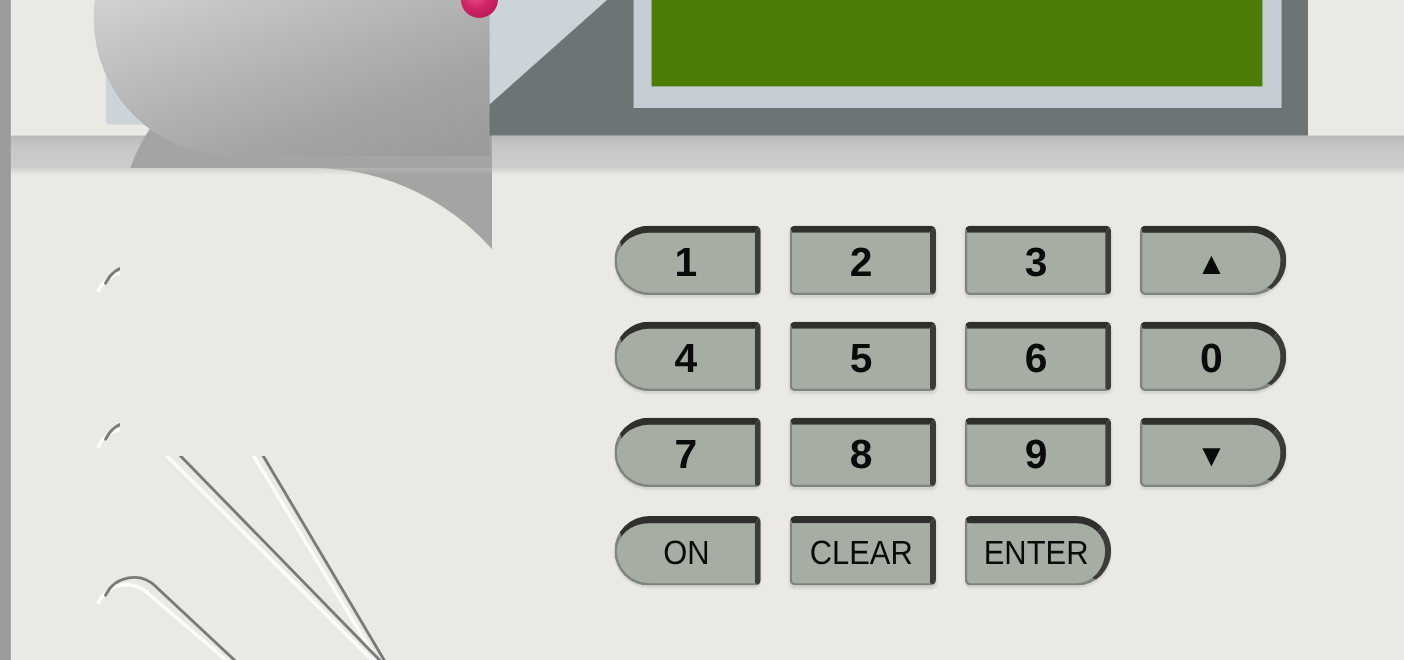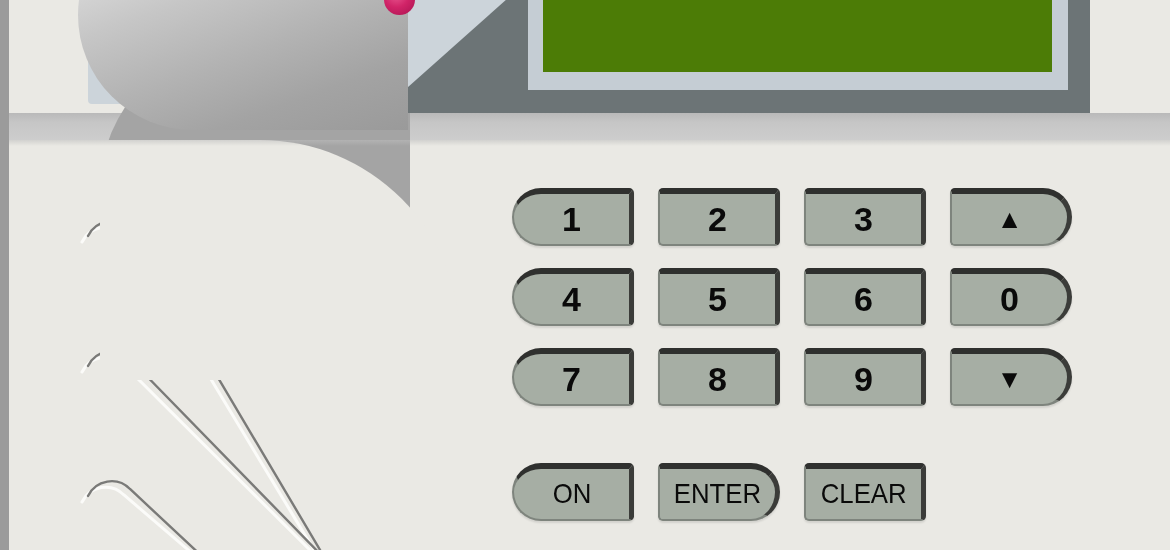--- a/index.html
+++ b/index.html
@@ -188,21 +188,21 @@
     top: 188px;
     z-index: 20;
   }
 
   .key-row {
     display: flex;
     gap: 24px;
     margin-bottom: 22px;
   }
   .key-row.last {
-    margin-top: 57px;
+    margin-top: 24px;
     margin-bottom: 0;
   }
 
   .key {
     position: relative;
     width: 122px;
     height: 58px;
     background: #a6aea4;
     border-top: 6px solid #2f302e;
     border-right: 5px solid #3b3c39;
@@ -325,23 +325,23 @@
       </div>
       <div class="key cap-right">
         <span class="key-label glyph">▼</span>
       </div>
     </div>
 
     <div class="key-row last">
       <div class="key cap-left">
         <span class="key-label word">ON</span>
       </div>
+      <div class="key">
+        <span class="key-label word">CLEAR</span>
+      </div>
       <div class="key cap-right">
         <span class="key-label word">ENTER</span>
       </div>
-      <div class="key">
-        <span class="key-label word">CLEAR</span>
-      </div>
     </div>
 
   </div>
 
 </div>
 
 </body></html>

